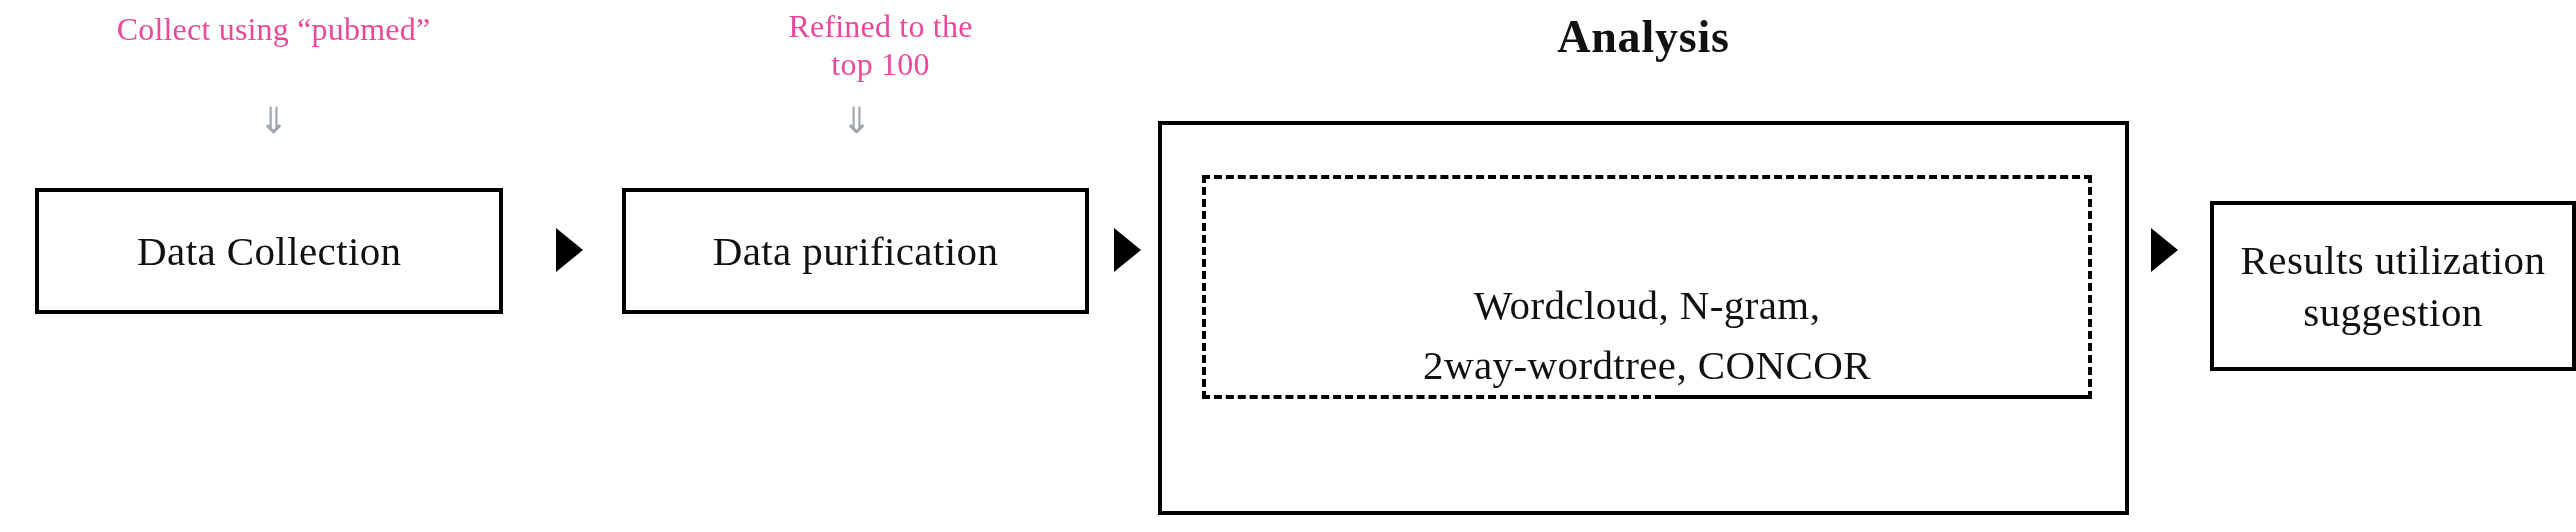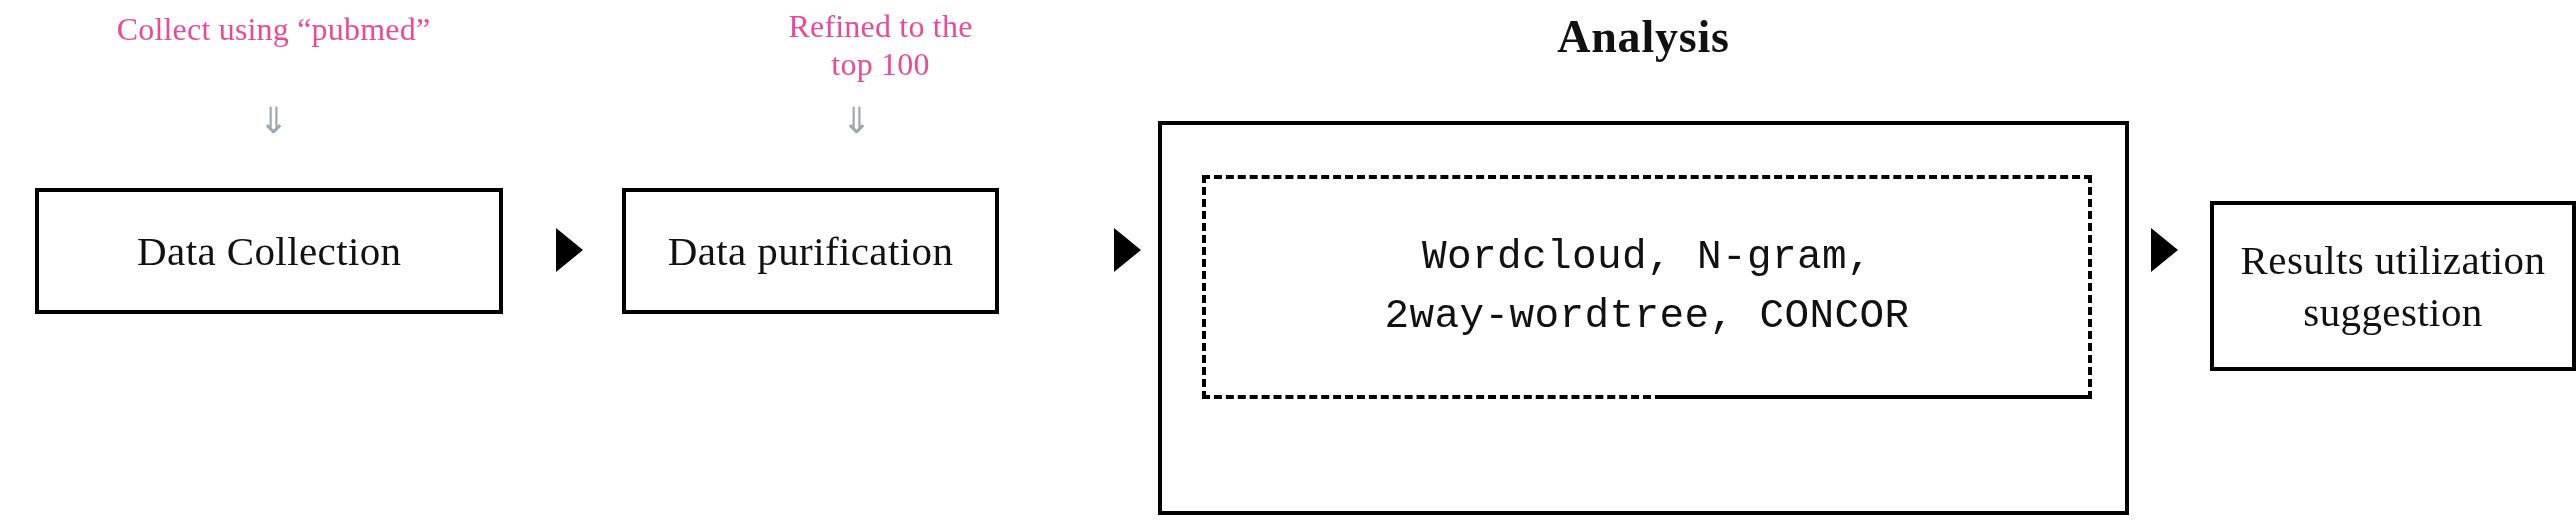--- a/index.html
+++ b/index.html
@@ -73,24 +73,23 @@
   .analysis-outer {
     box-sizing: border-box;
     border: 4px solid #000000;
     background: #ffffff;
   }
   .analysis-inner {
     box-sizing: border-box;
     border: 4px dashed #000000;
     background: transparent;
     display: flex;
-    align-items: center;
+    align-items: flex-end;
     justify-content: center;
     text-align: center;
-    font-family: Liberation Mono, monospace;
   }
   .analysis-inner .stage-label {
     line-height: 1.45;
   }
   
   .inner-bottom-solid {
     position: absolute;
     height: 4px;
     background: #000000;
   }
@@ -119,21 +118,21 @@
 
   <div class="abs" style="left:556px; top:228px;">
     <div class="tri-right"></div>
   </div>
 
   <div class="abs caption" style="left:646px; top:8px; width:469px;">Refined to the
 top 100</div>
 
   <div class="abs down-arrow" style="left:622px; top:103px; width:469px;">⇓</div>
 
-  <div class="abs stage-box" style="left:622px; top:188px; width:377px; height:126px;">
+  <div class="abs stage-box" style="left:622px; top:188px; width:467px; height:126px;">
     <span class="stage-label">Data purification</span>
   </div>
 
   <div class="abs" style="left:1114px; top:228px;">
     <div class="tri-right"></div>
   </div>
 
   <div class="abs section-title" style="left:1158px; top:14.3px; width:971px;">Analysis</div>
 
   <div class="abs analysis-outer" style="left:1158px; top:121px; width:971px; height:394px;">

